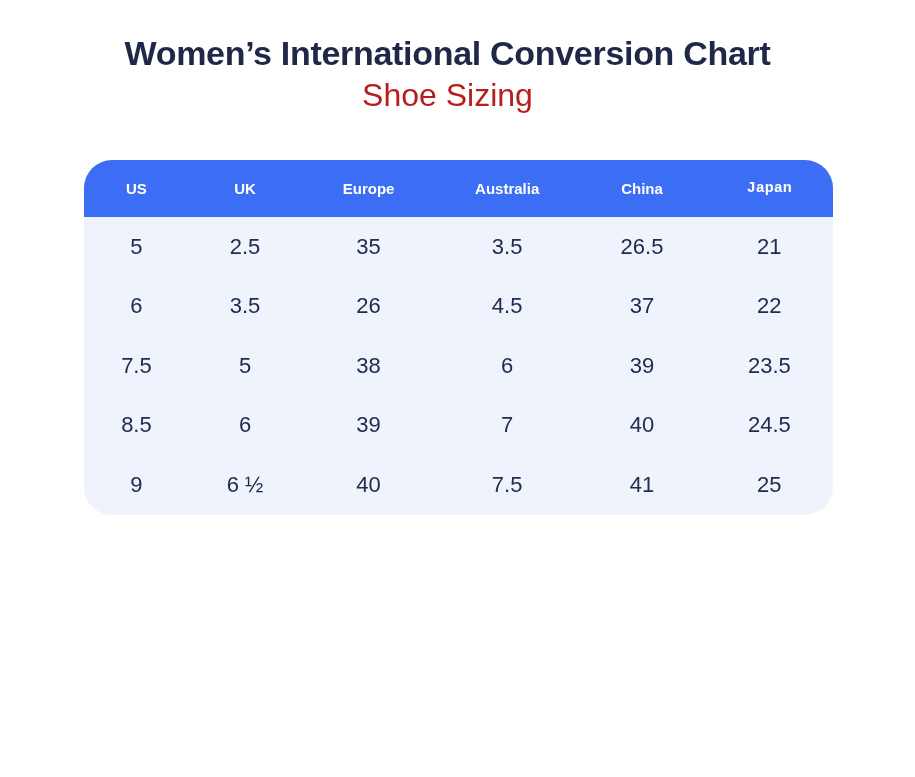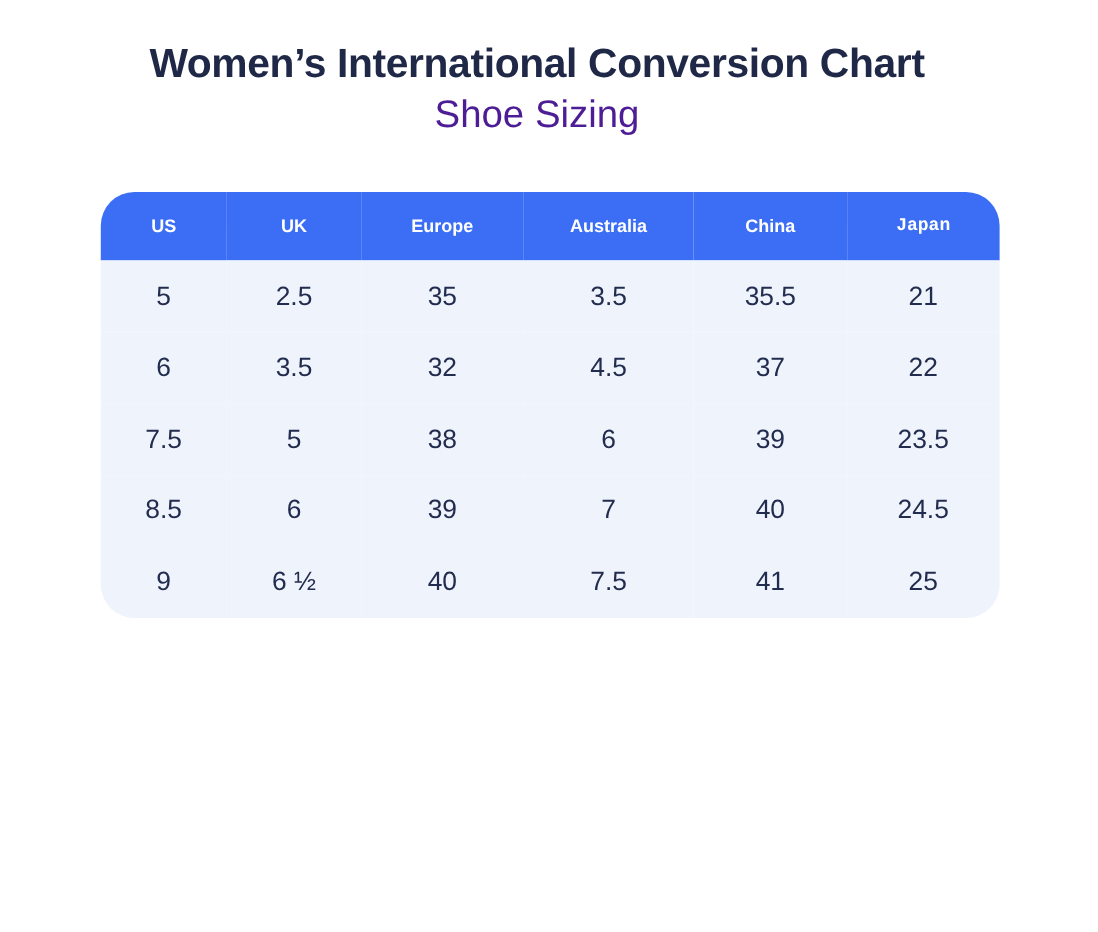--- a/index.html
+++ b/index.html
@@ -28,21 +28,21 @@
     letter-spacing: -0.3px;
   }
   .subtitle {
     position: absolute;
     top: 77px;
     left: 73px;
     width: 749px;
     text-align: center;
     font-size: 32px;
     font-weight: 400;
-    color: #4c1d95;
+    color: #b91c1c;
   }
   .table-wrap {
     position: absolute;
     top: 160px;
     left: 84px;
     width: 749px;
   }
   table {
     width: 100%;
     border-collapse: separate;
@@ -105,27 +105,27 @@
             <th>China</th>
             <th>Japan</th>
           </tr>
       </thead>
       <tbody>
           <tr>
             <td>5</td>
             <td>2.5</td>
             <td>35</td>
             <td>3.5</td>
-            <td>35.5</td>
+            <td>26.5</td>
             <td>21</td>
           </tr>
           <tr>
             <td>6</td>
             <td>3.5</td>
-            <td>32</td>
+            <td>26</td>
             <td>4.5</td>
             <td>37</td>
             <td>22</td>
           </tr>
           <tr>
             <td>7.5</td>
             <td>5</td>
             <td>38</td>
             <td>6</td>
             <td>39</td>

